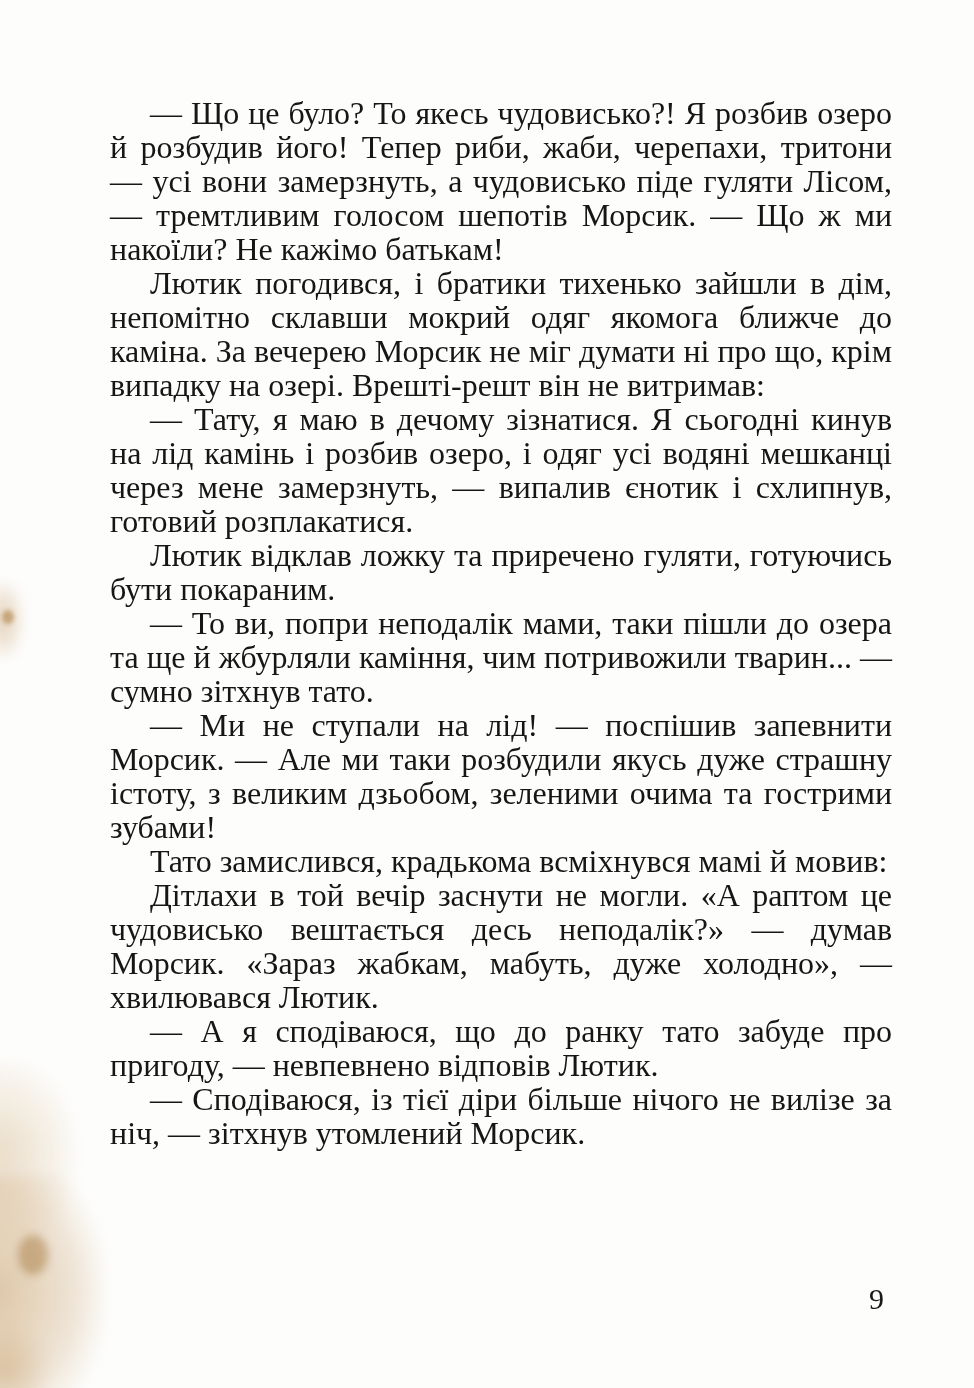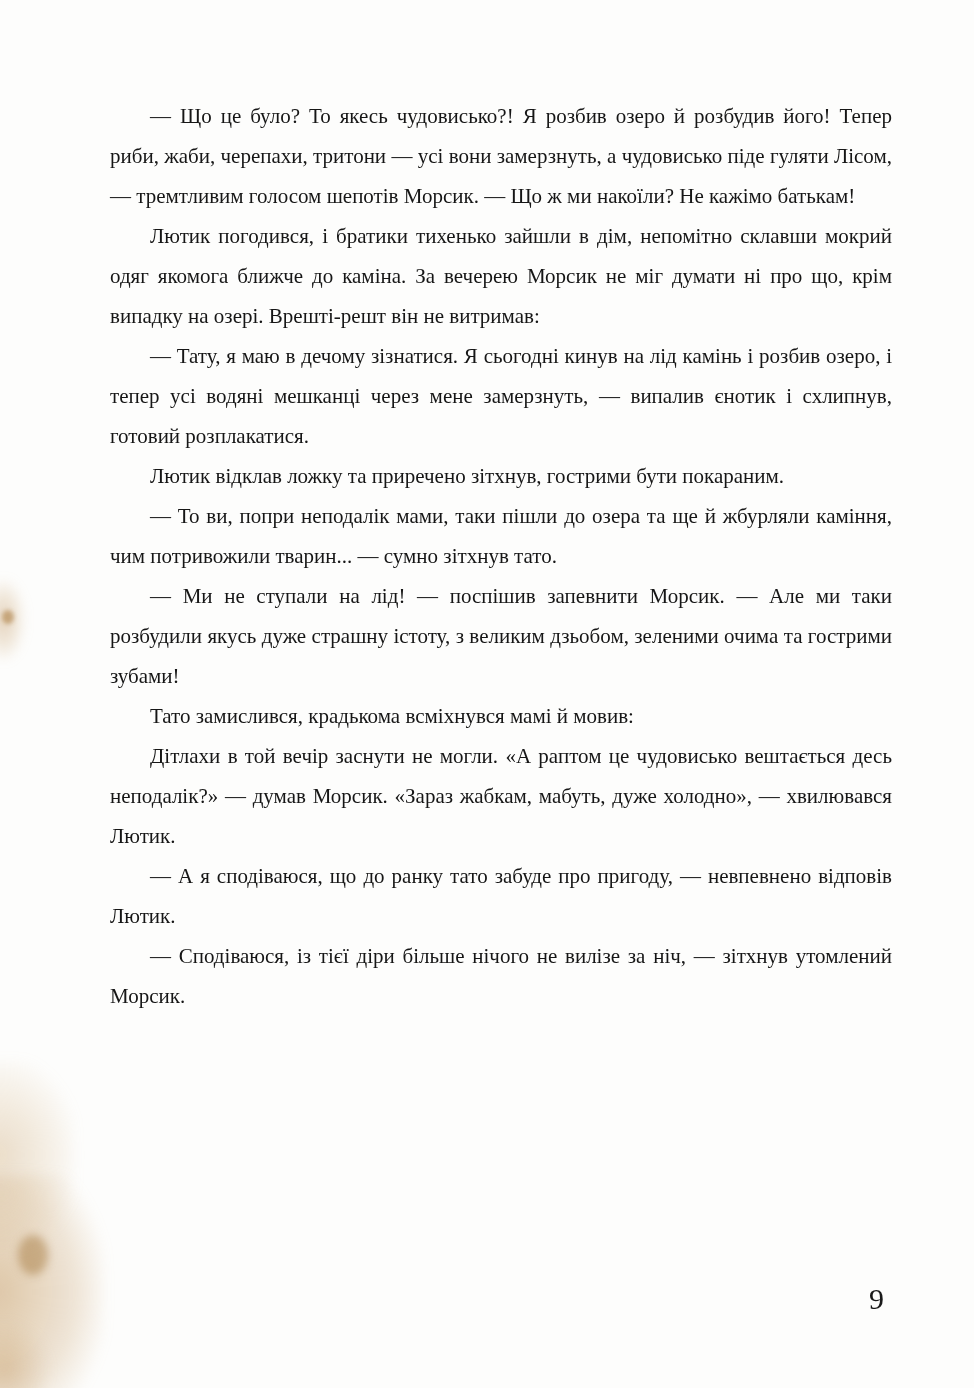--- a/index.html
+++ b/index.html
@@ -14,22 +14,22 @@
     background: #fdfdfc;
     overflow: hidden;
     font-family: "Liberation Serif", "DejaVu Serif", serif;
     color: #161616;
   }
   .text-block {
     position: absolute;
     left: 110px;
     top: 96px;
     width: 782px;
-    font-size: 21px;
-    line-height: 40px;
+    font-size: 32px;
+    line-height: 34px;
     text-align: justify;
   }
   .text-block p {
     margin: 0;
     text-indent: 40px;
   }
   .page-number {
     position: absolute;
     right: 90px;
     bottom: 74px;
@@ -98,22 +98,22 @@
   <div class="stain stain-top"></div>
   <div class="stain stain-top-dot"></div>
   <div class="stain stain-mid"></div>
   <div class="stain stain-bottom"></div>
   <div class="stain stain-bottom-speck"></div>
   <div class="stain stain-bottom-edge"></div>
 
   <div class="text-block">
     <p>— Що це було? То якесь чудовисько?! Я розбив озеро й розбудив його! Тепер риби, жаби, черепахи, тритони — усі вони замерзнуть, а чудовисько піде гуляти Лісом, — тремтливим голосом шепотів Морсик. — Що ж ми накоїли? Не кажімо батькам!</p>
     <p>Лютик погодився, і братики тихенько зайшли в дім, непомітно склавши мокрий одяг якомога ближче до каміна. За вечерею Морсик не міг думати ні про що, крім випадку на озері. Врешті-решт він не витримав:</p>
-    <p>— Тату, я маю в дечому зізнатися. Я сьогодні кинув на лід камінь і розбив озеро, і тепер усі водяні мешканці через мене замерзнуть, — випалив єнотик і схлипнув, готовий розплакатися.</p>
-    <p>Лютик відклав ложку та приречено зітхнув, гострими бути покараним.</p>
+    <p>— Тату, я маю в дечому зізнатися. Я сьогодні кинув на лід камінь і розбив озеро, і одяг усі водяні мешканці через мене замерзнуть, — випалив єнотик і схлипнув, готовий розплакатися.</p>
+    <p>Лютик відклав ложку та приречено гуляти, готуючись бути покараним.</p>
     <p>— То ви, попри неподалік мами, таки пішли до озера та ще й жбурляли каміння, чим потривожили тварин... — сумно зітхнув тато.</p>
     <p>— Ми не ступали на лід! — поспішив запевнити Морсик. — Але ми таки розбудили якусь дуже страшну істоту, з великим дзьобом, зеленими очима та гострими зубами!</p>
     <p>Тато замислився, крадькома всміхнувся мамі й мовив:</p>
     <p>Дітлахи в той вечір заснути не могли. «А раптом це чудовисько вештається десь неподалік?» — думав Морсик. «Зараз жабкам, мабуть, дуже холодно», — хвилювався Лютик.</p>
     <p>— А я сподіваюся, що до ранку тато забуде про пригоду, — невпевнено відповів Лютик.</p>
     <p>— Сподіваюся, із тієї діри більше нічого не вилізе за ніч, — зітхнув утомлений Морсик.</p>
   </div>
 
   <div class="page-number">9</div>
 

